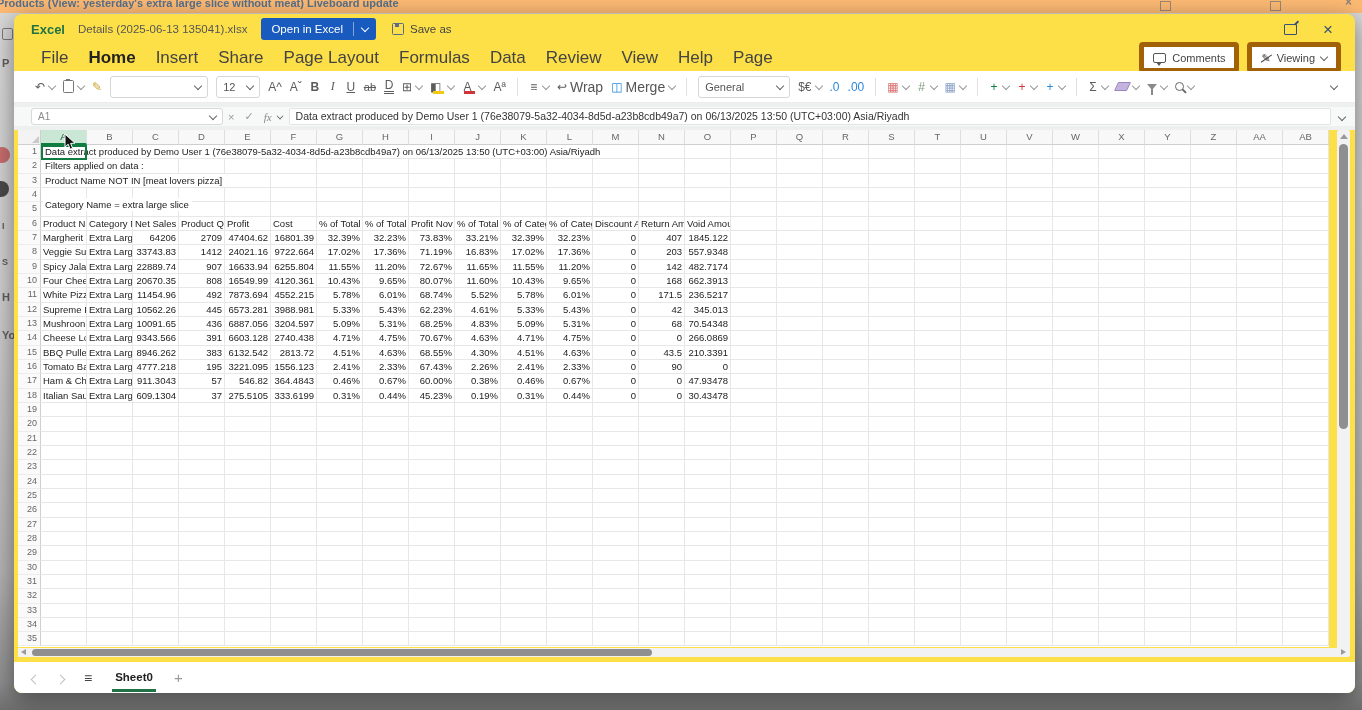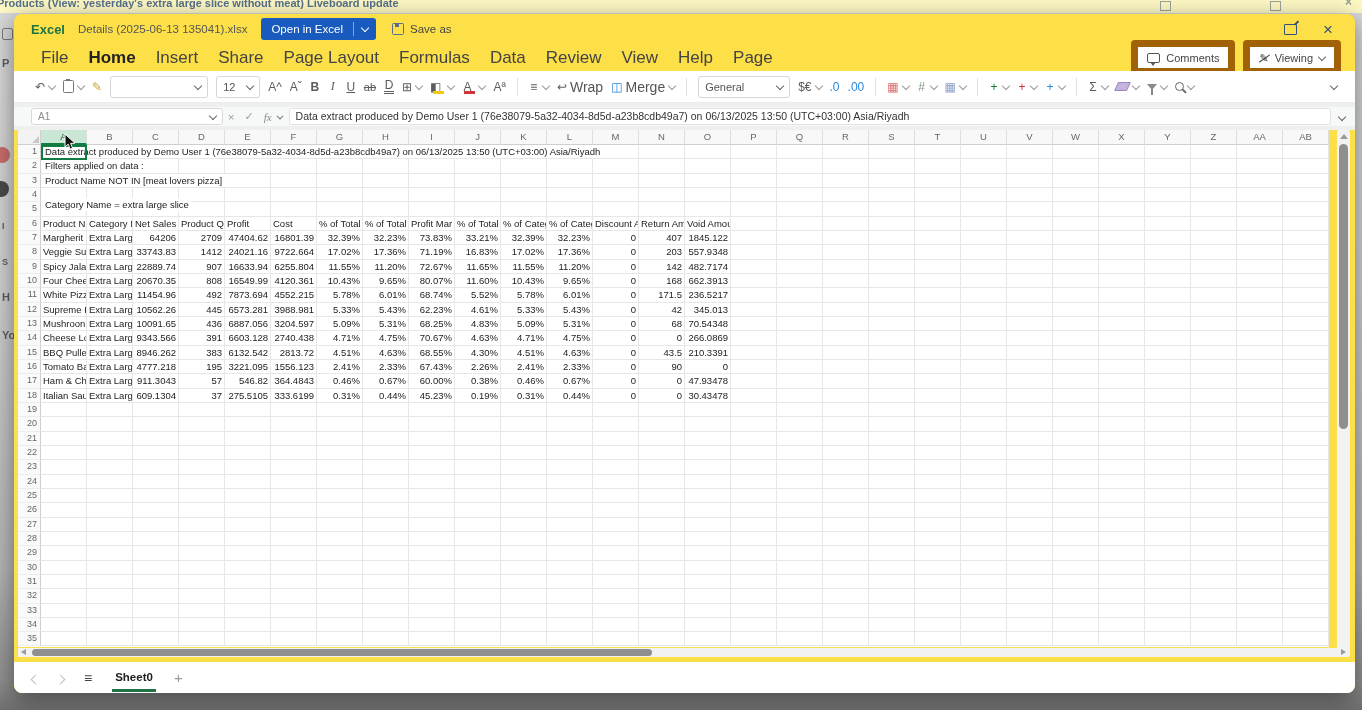--- a/index.html
+++ b/index.html
@@ -1,21 +1,21 @@
 <!DOCTYPE html>
 <html><head>
 <meta charset="utf-8">
 <style>
   html,body{margin:0;padding:0;}
   body{width:1362px;height:710px;overflow:hidden;font-family:"Liberation Sans",sans-serif;
        background:linear-gradient(180deg,#d9d9d9 0%,#cfcfcf 40%,#b5b5b5 80%,#8f8f8f 96%,#6f6f6f 100%);}
   .stage{position:relative;width:1362px;height:710px;}
 
   
-  .bg-topbar{position:absolute;left:0;top:0;width:1362px;height:13px;background:#fef9c3;color:#57718c;
+  .bg-topbar{position:absolute;left:0;top:0;width:1362px;height:13px;background:#fdba74;color:#57718c;
              font-size:11px;font-weight:bold;line-height:11px;overflow:hidden;white-space:nowrap;}
   .bg-topbar .ttl{position:absolute;left:-3px;top:-2px;}
   .bgsq{position:absolute;top:1px;width:9px;height:8px;border:1.3px solid #46607f;opacity:.55;}
   .bgx{position:absolute;top:-3px;color:#46607f;font-size:12px;opacity:.6;}
   .bg-left{position:absolute;left:0;top:13px;width:14px;height:687px;color:#5f5f5f;font-size:11px;font-weight:bold;}
   .frag{position:absolute;left:2px;}
   .frag-trash{top:15px;width:9px;height:10px;border:1.2px solid #7a7a7a;border-radius:2px;}
   .frag-av1{top:134px;left:-6px;width:16px;height:16px;border-radius:50%;background:#c96d6d;}
   .frag-av2{top:168px;left:-7px;width:16px;height:16px;border-radius:50%;background:#4a4a4a;}
 
@@ -44,21 +44,21 @@
   .closex{color:#33517c;font-size:17px;line-height:17px;margin-right:22px;cursor:pointer;}
 
   
   .menubar{position:absolute;left:0;top:30px;width:100%;height:27px;display:flex;align-items:center;
            border-bottom:1px solid #ececec;}
   .menu-items{display:flex;align-items:center;margin-left:17px;gap:0;}
   .menu-item{font-size:17px;color:#444;padding:5px 10px;cursor:pointer;position:relative;white-space:nowrap;}
   .menu-item.active{font-weight:bold;color:#222;}
   .menu-item.active::after{content:"";position:absolute;left:9px;right:9px;bottom:-1px;height:2.5px;background:#217346;}
   .menu-right{margin-left:auto;display:flex;gap:8px;margin-right:14px;}
-  .pill{display:flex;align-items:center;gap:6px;border:7px solid #a16207;border-radius:4px;height:21px;
+  .pill{display:flex;align-items:center;gap:6px;border:5px solid #a16207;border-radius:4px;height:21px;
         padding:0 9px;font-size:11px;color:#444;background:#fff;cursor:pointer;}
   .bubble{width:11px;height:8px;border:1.3px solid #555;border-radius:2px;position:relative;}
   .bubble::after{content:"";position:absolute;left:2px;bottom:-4px;border-left:3px solid transparent;
                  border-right:3px solid transparent;border-top:4px solid #555;}
   .pencilx{position:relative;font-size:11px;color:#444;line-height:10px;}
   .pencilx::after{content:"";position:absolute;left:-1px;top:5px;width:13px;height:1.2px;background:#444;transform:rotate(-35deg);}
 
   
   .ribbon{position:absolute;left:0;top:57px;width:100%;height:32px;display:flex;align-items:center;
           padding-left:17px;box-sizing:border-box;border-bottom:1px solid #ececec;background:#fff;}
@@ -551,21 +551,21 @@
           <div class="grow">
             <div class="rownum">6</div>
             <div class="cell">Product N</div>
             <div class="cell">Category N</div>
             <div class="cell">Net Sales</div>
             <div class="cell">Product Q</div>
             <div class="cell">Profit</div>
             <div class="cell">Cost</div>
             <div class="cell">% of Total</div>
             <div class="cell">% of Total</div>
-            <div class="cell">Profit Mar</div>
+            <div class="cell">Profit Nov</div>
             <div class="cell">% of Total</div>
             <div class="cell">% of Categ</div>
             <div class="cell">% of Categ</div>
             <div class="cell">Discount A</div>
             <div class="cell">Return Am</div>
             <div class="cell">Void Amount</div>
             <div class="cell"></div>
             <div class="cell"></div>
             <div class="cell"></div>
             <div class="cell"></div>

